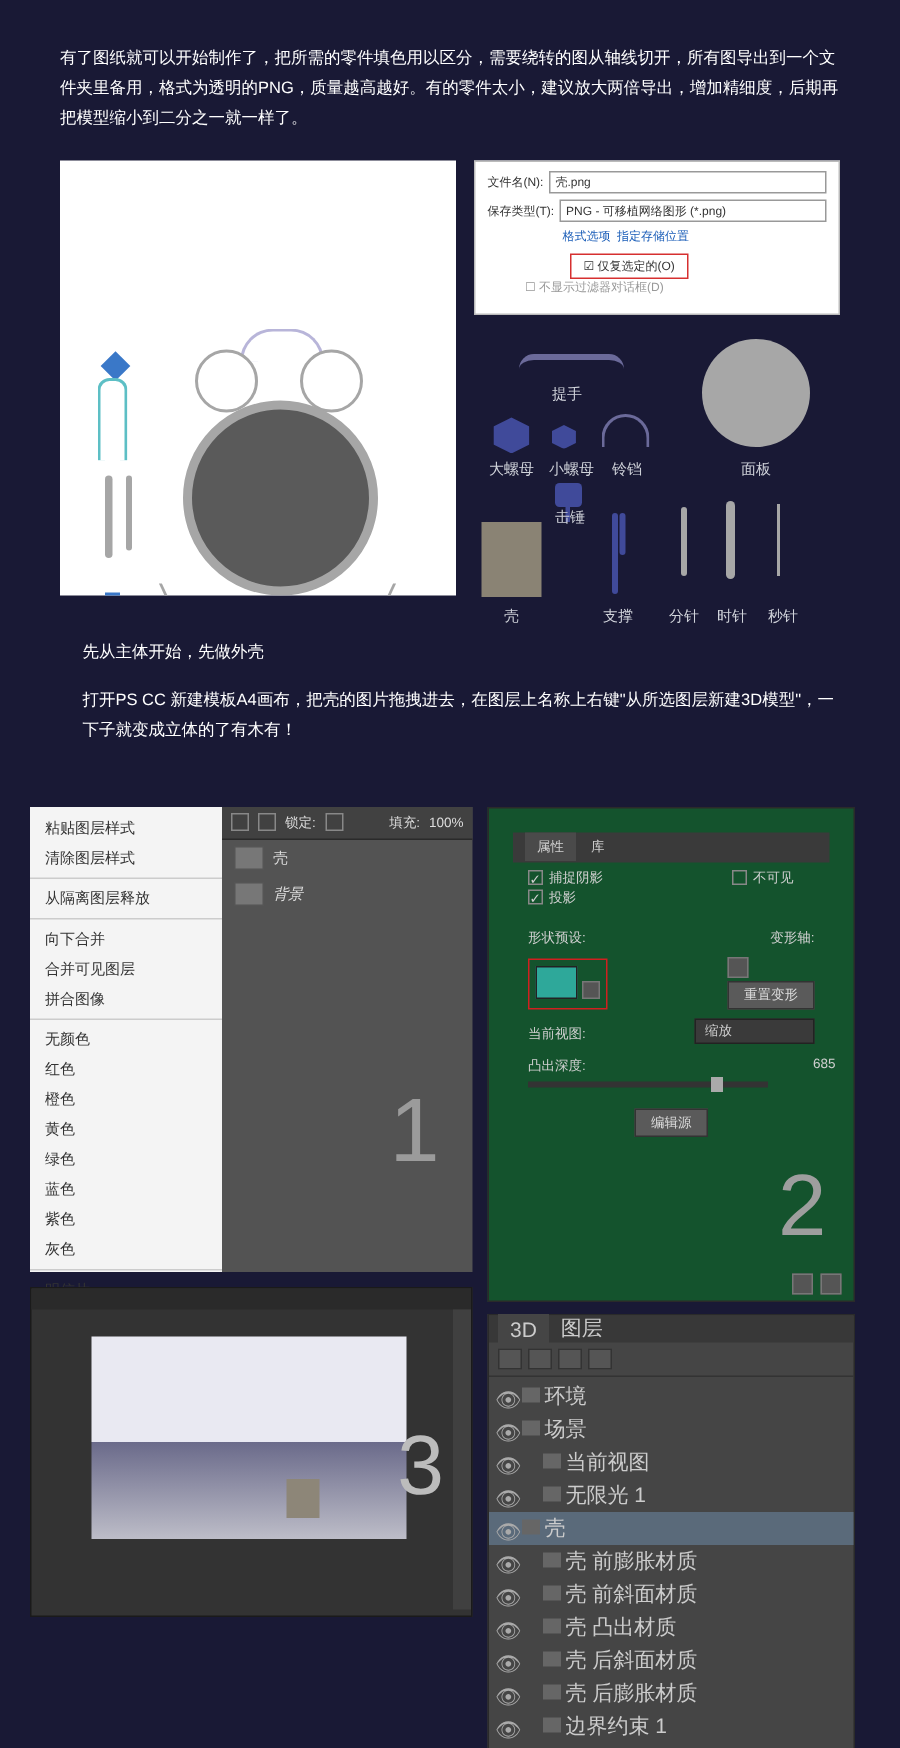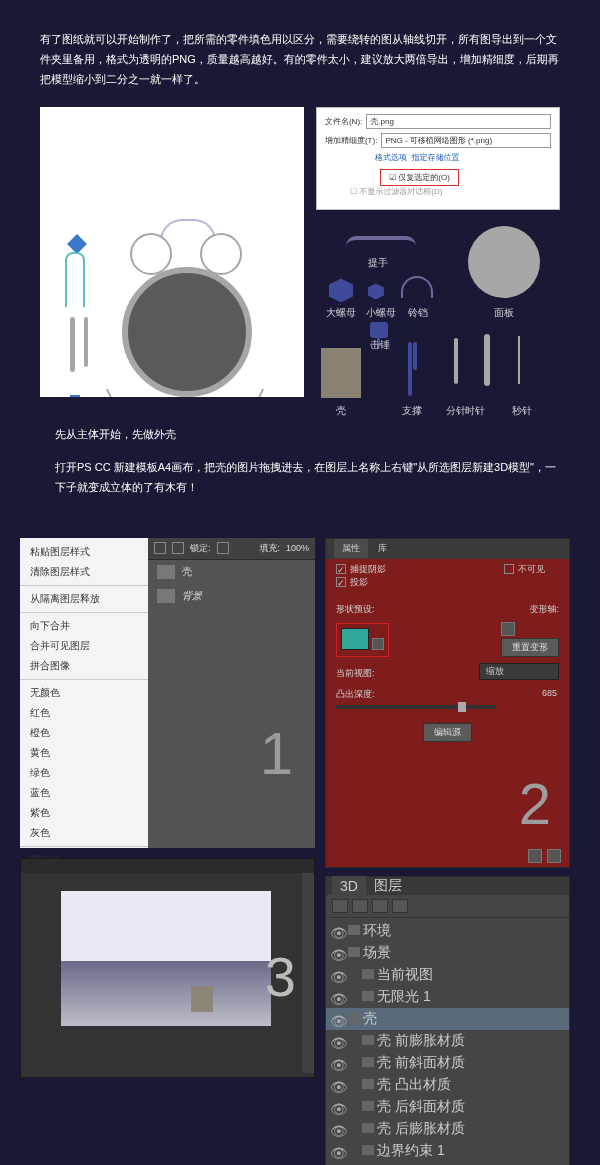--- a/index.html
+++ b/index.html
@@ -43,21 +43,21 @@
 .p-lbl5{position:absolute;left:54px;top:120px}
 .p-brown{position:absolute;left:5px;top:130px;width:40px;height:50px;background:#8a8374}
 .p-support{position:absolute;left:92px;top:124px;width:4px;height:54px;background:#404a9a;border-radius:2px}
 .p-support:before{content:"";position:absolute;left:5px;top:0;width:4px;height:28px;background:#404a9a;border-radius:2px}
 .p-hand-a{position:absolute;left:138px;top:120px;width:4px;height:46px;background:#a7a7a7;border-radius:3px}
 .p-hand-b{position:absolute;left:168px;top:116px;width:6px;height:52px;background:#a7a7a7;border-radius:4px}
 .p-hand-c{position:absolute;left:202px;top:118px;width:2px;height:48px;background:#a7a7a7}
 .p-lbl-shell{position:absolute;left:20px;top:186px}
 .p-lbl-sup{position:absolute;left:86px;top:186px}
 .p-lbl-min{position:absolute;left:130px;top:186px}
-.p-lbl-hr{position:absolute;left:149px;top:186px}
+.p-lbl-hr{position:absolute;left:162px;top:186px}
 .p-lbl-sec{position:absolute;left:196px;top:186px}
 
 
 .dlg-row{display:flex;align-items:center;gap:4px;margin-bottom:4px}
 .dlg-input{border:1px solid #999;background:#fff;padding:1px 3px;flex:1;font-size:8px;display:inline-block}
 .dlg-sel{border:1px solid #999;background:#fff;padding:1px 3px;flex:1;font-size:8px}
 .dlg-linkrow{color:#1a5db8;margin:3px 0 3px 50px}
 .dlg-chkbox{border:1px solid #d63030;padding:2px 8px;display:inline-block;margin-left:55px;margin-top:3px}
 .dlg-chk2{display:inline-block;margin-left:25px;color:#999}
 
@@ -83,21 +83,21 @@
 .big-num{position:absolute;right:22px;bottom:60px;font-size:60px;color:#9b9b9b}
 
 .panel3{height:220px;background:#333;position:relative;margin-top:10px;border:1px solid #1a1a1a}
 .p3-top{height:14px;background:#2a2a2a}
 .p3-canvas{position:absolute;left:40px;top:32px;width:210px;height:135px;background:linear-gradient(#e9e9f2 0%,#e9e9f2 52%,#6a6a8a 52%,#bdbdc8 100%)}
 .p3-block{position:absolute;left:130px;top:95px;width:22px;height:26px;background:#8d8678}
 .p3-num{position:absolute;right:18px;top:85px;font-size:56px;color:#bcbcbc}
 .p3-side{position:absolute;right:0;top:14px;width:12px;height:200px;background:#404040}
 
 
-.panel2{height:330px;background:#7f1d1d;color:#d0d0d0;font-size:9px;padding:0;position:relative;border:1px solid #2a2a2a}
+.panel2{height:330px;background:#14532d;color:#d0d0d0;font-size:9px;padding:16px;position:relative;border:1px solid #2a2a2a}
 .p2-tabs{display:flex;background:#3a3a3a;height:20px;align-items:center;gap:10px;padding:0 8px;font-size:9px}
 .p2-tabs span:first-child{background:#4a4a4a;padding:3px 8px}
 .p2-iconrow{display:flex;gap:6px;padding:5px 8px;align-items:center}
 .p2-ico{width:14px;height:14px;border:1px solid #777;background:#555}
 .p2-section{padding:4px 10px}
 .p2-chk{display:inline-flex;align-items:center;gap:4px;margin-right:14px}
 .chkbox{width:10px;height:10px;border:1px solid #888;display:inline-block}
 .p2-row{display:flex;justify-content:space-between;align-items:flex-end;margin:6px 0}
 .p2-preset{border:1.5px solid #d02020;padding:4px;display:inline-block}
 .p2-thumb{width:28px;height:22px;background:#2ea89a;border:1px solid #222}
@@ -147,21 +147,21 @@
     </div>
 
     <div class="parts-area">
 
       <div class="export-dialog">
         <div class="dlg-row">
           <span>文件名(N):</span>
           <span class="dlg-input">壳.png</span>
         </div>
         <div class="dlg-row">
-          <span>增加精细度(T):</span>
+          <span>保存类型(T):</span>
           <span class="dlg-sel">PNG - 可移植网络图形 (*.png)</span>
         </div>
         <div class="dlg-linkrow">
           <span>格式选项</span>&nbsp;
           <span>指定存储位置</span>
         </div>
         <div>
           <span class="dlg-chkbox">☑ <span>仅复选定的(O)</span></span>
           <span class="dlg-chk2">☐ <span>不显示过滤器对话框(D)</span></span>
         </div>

